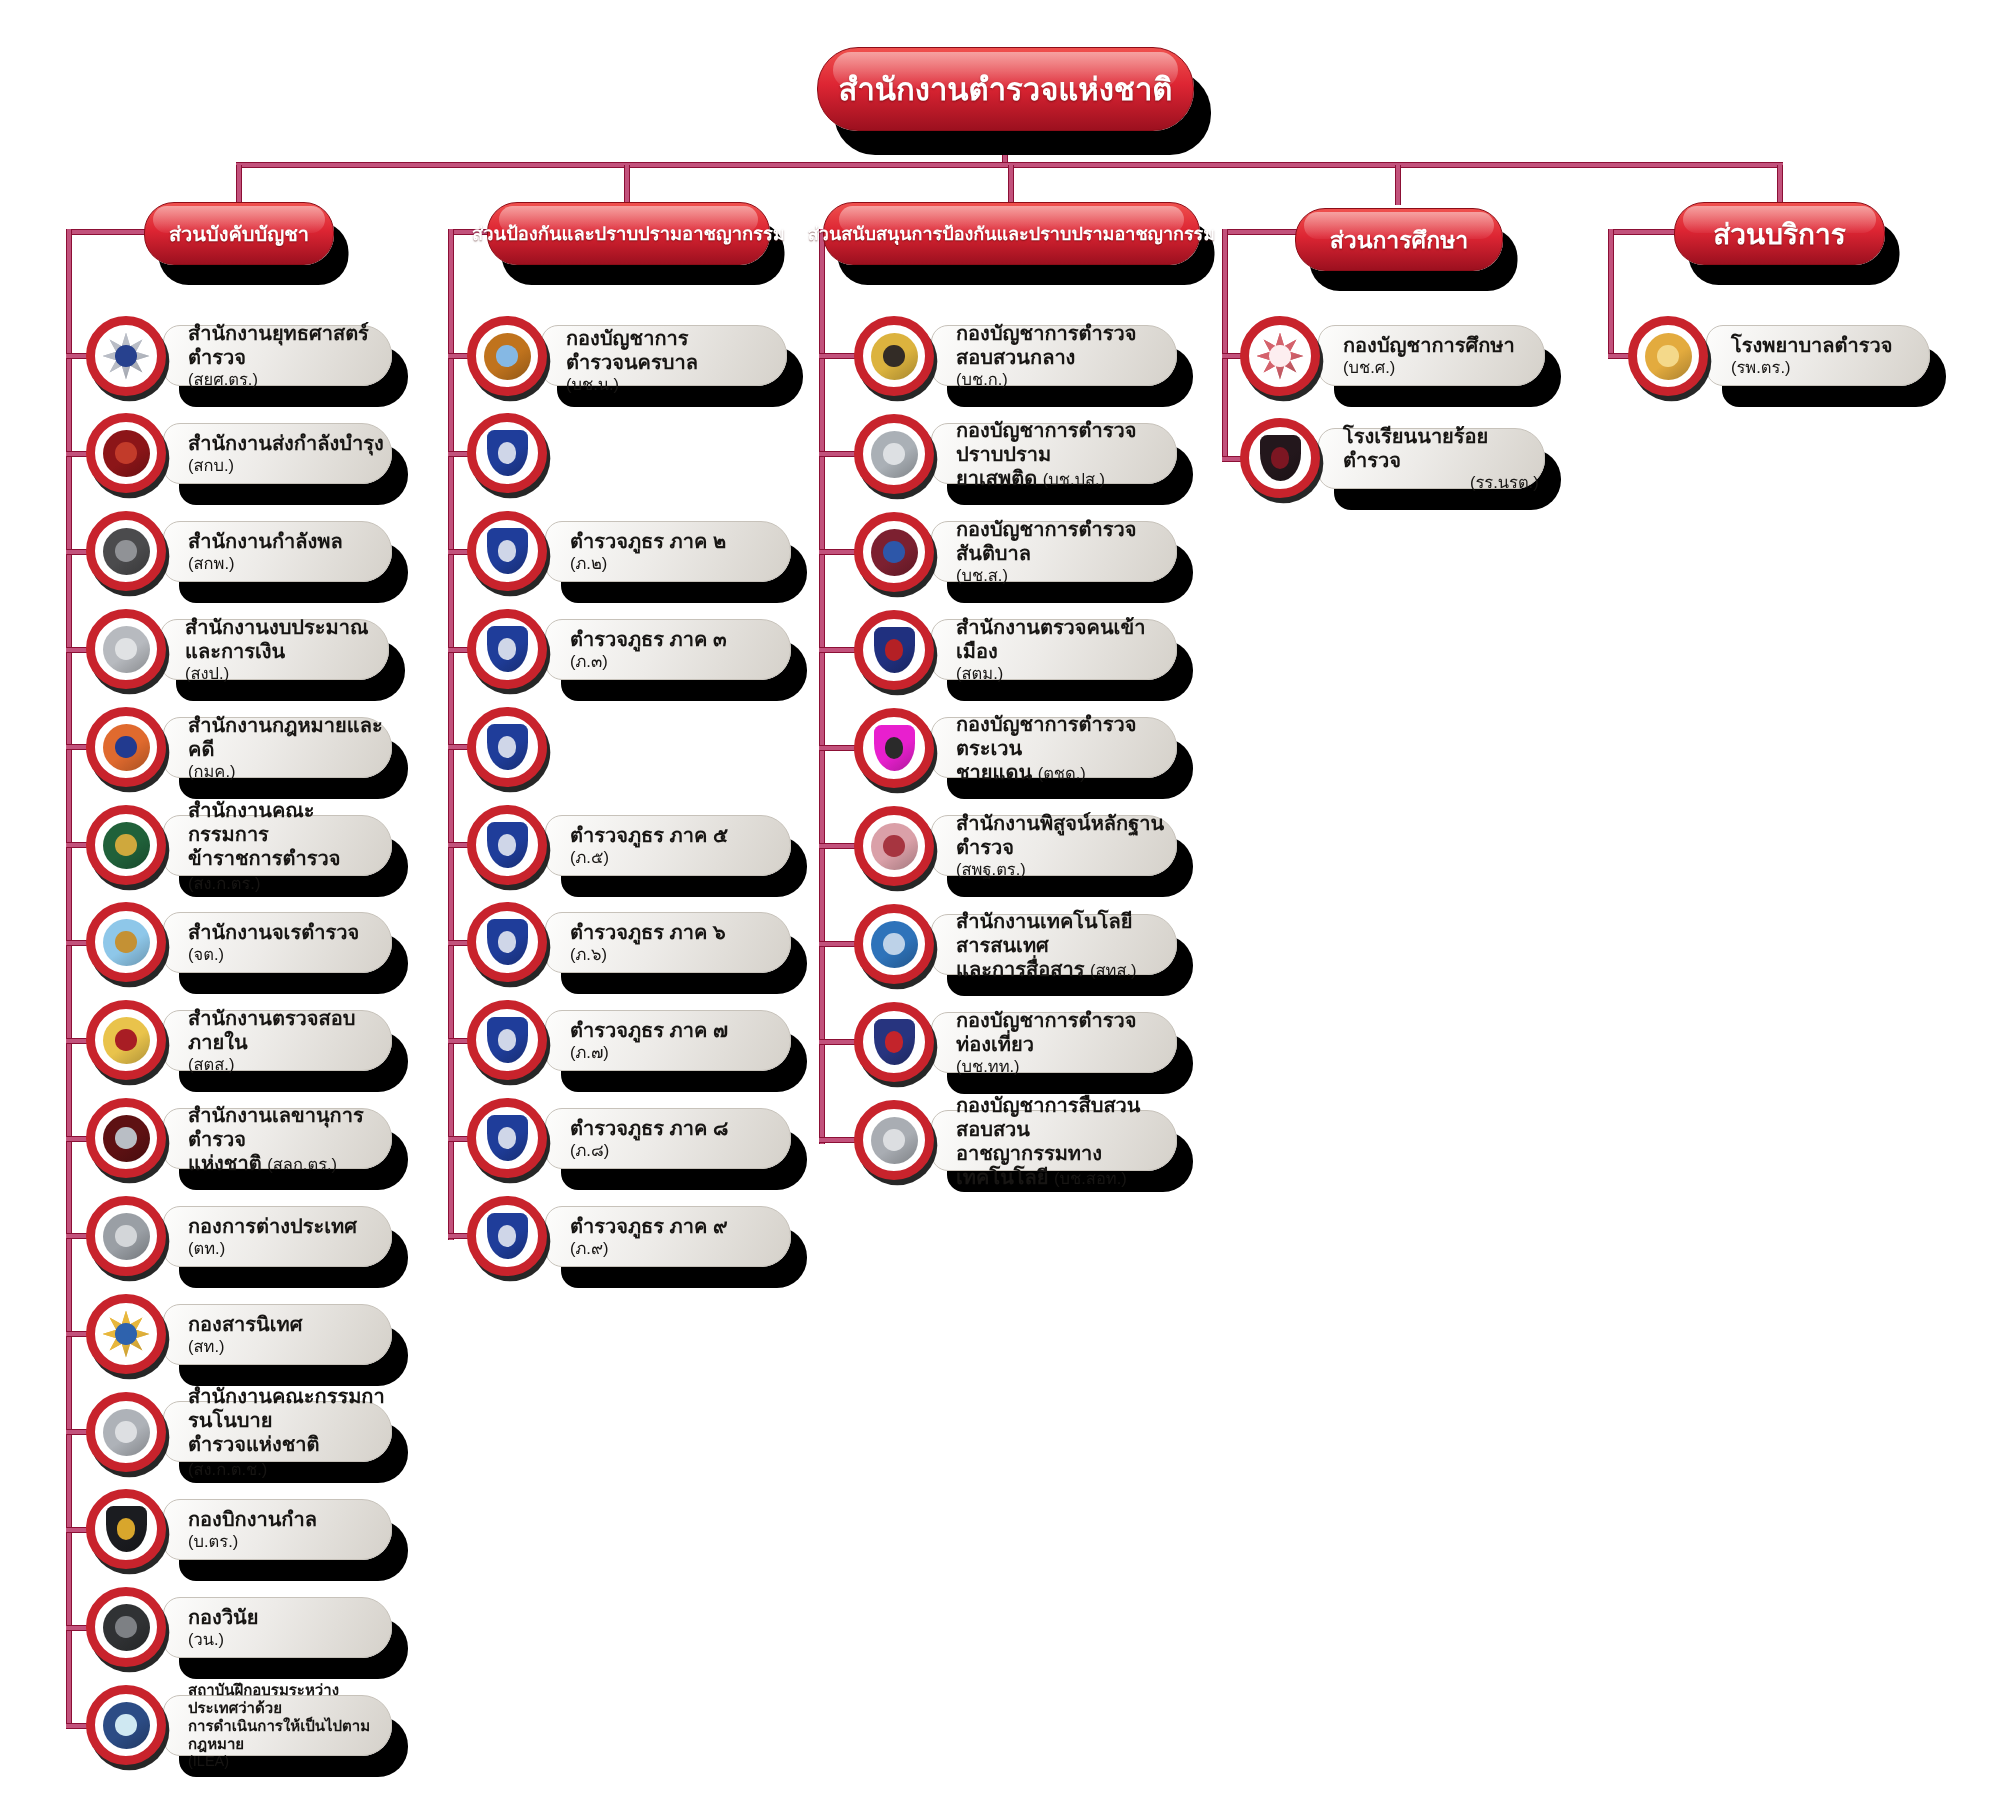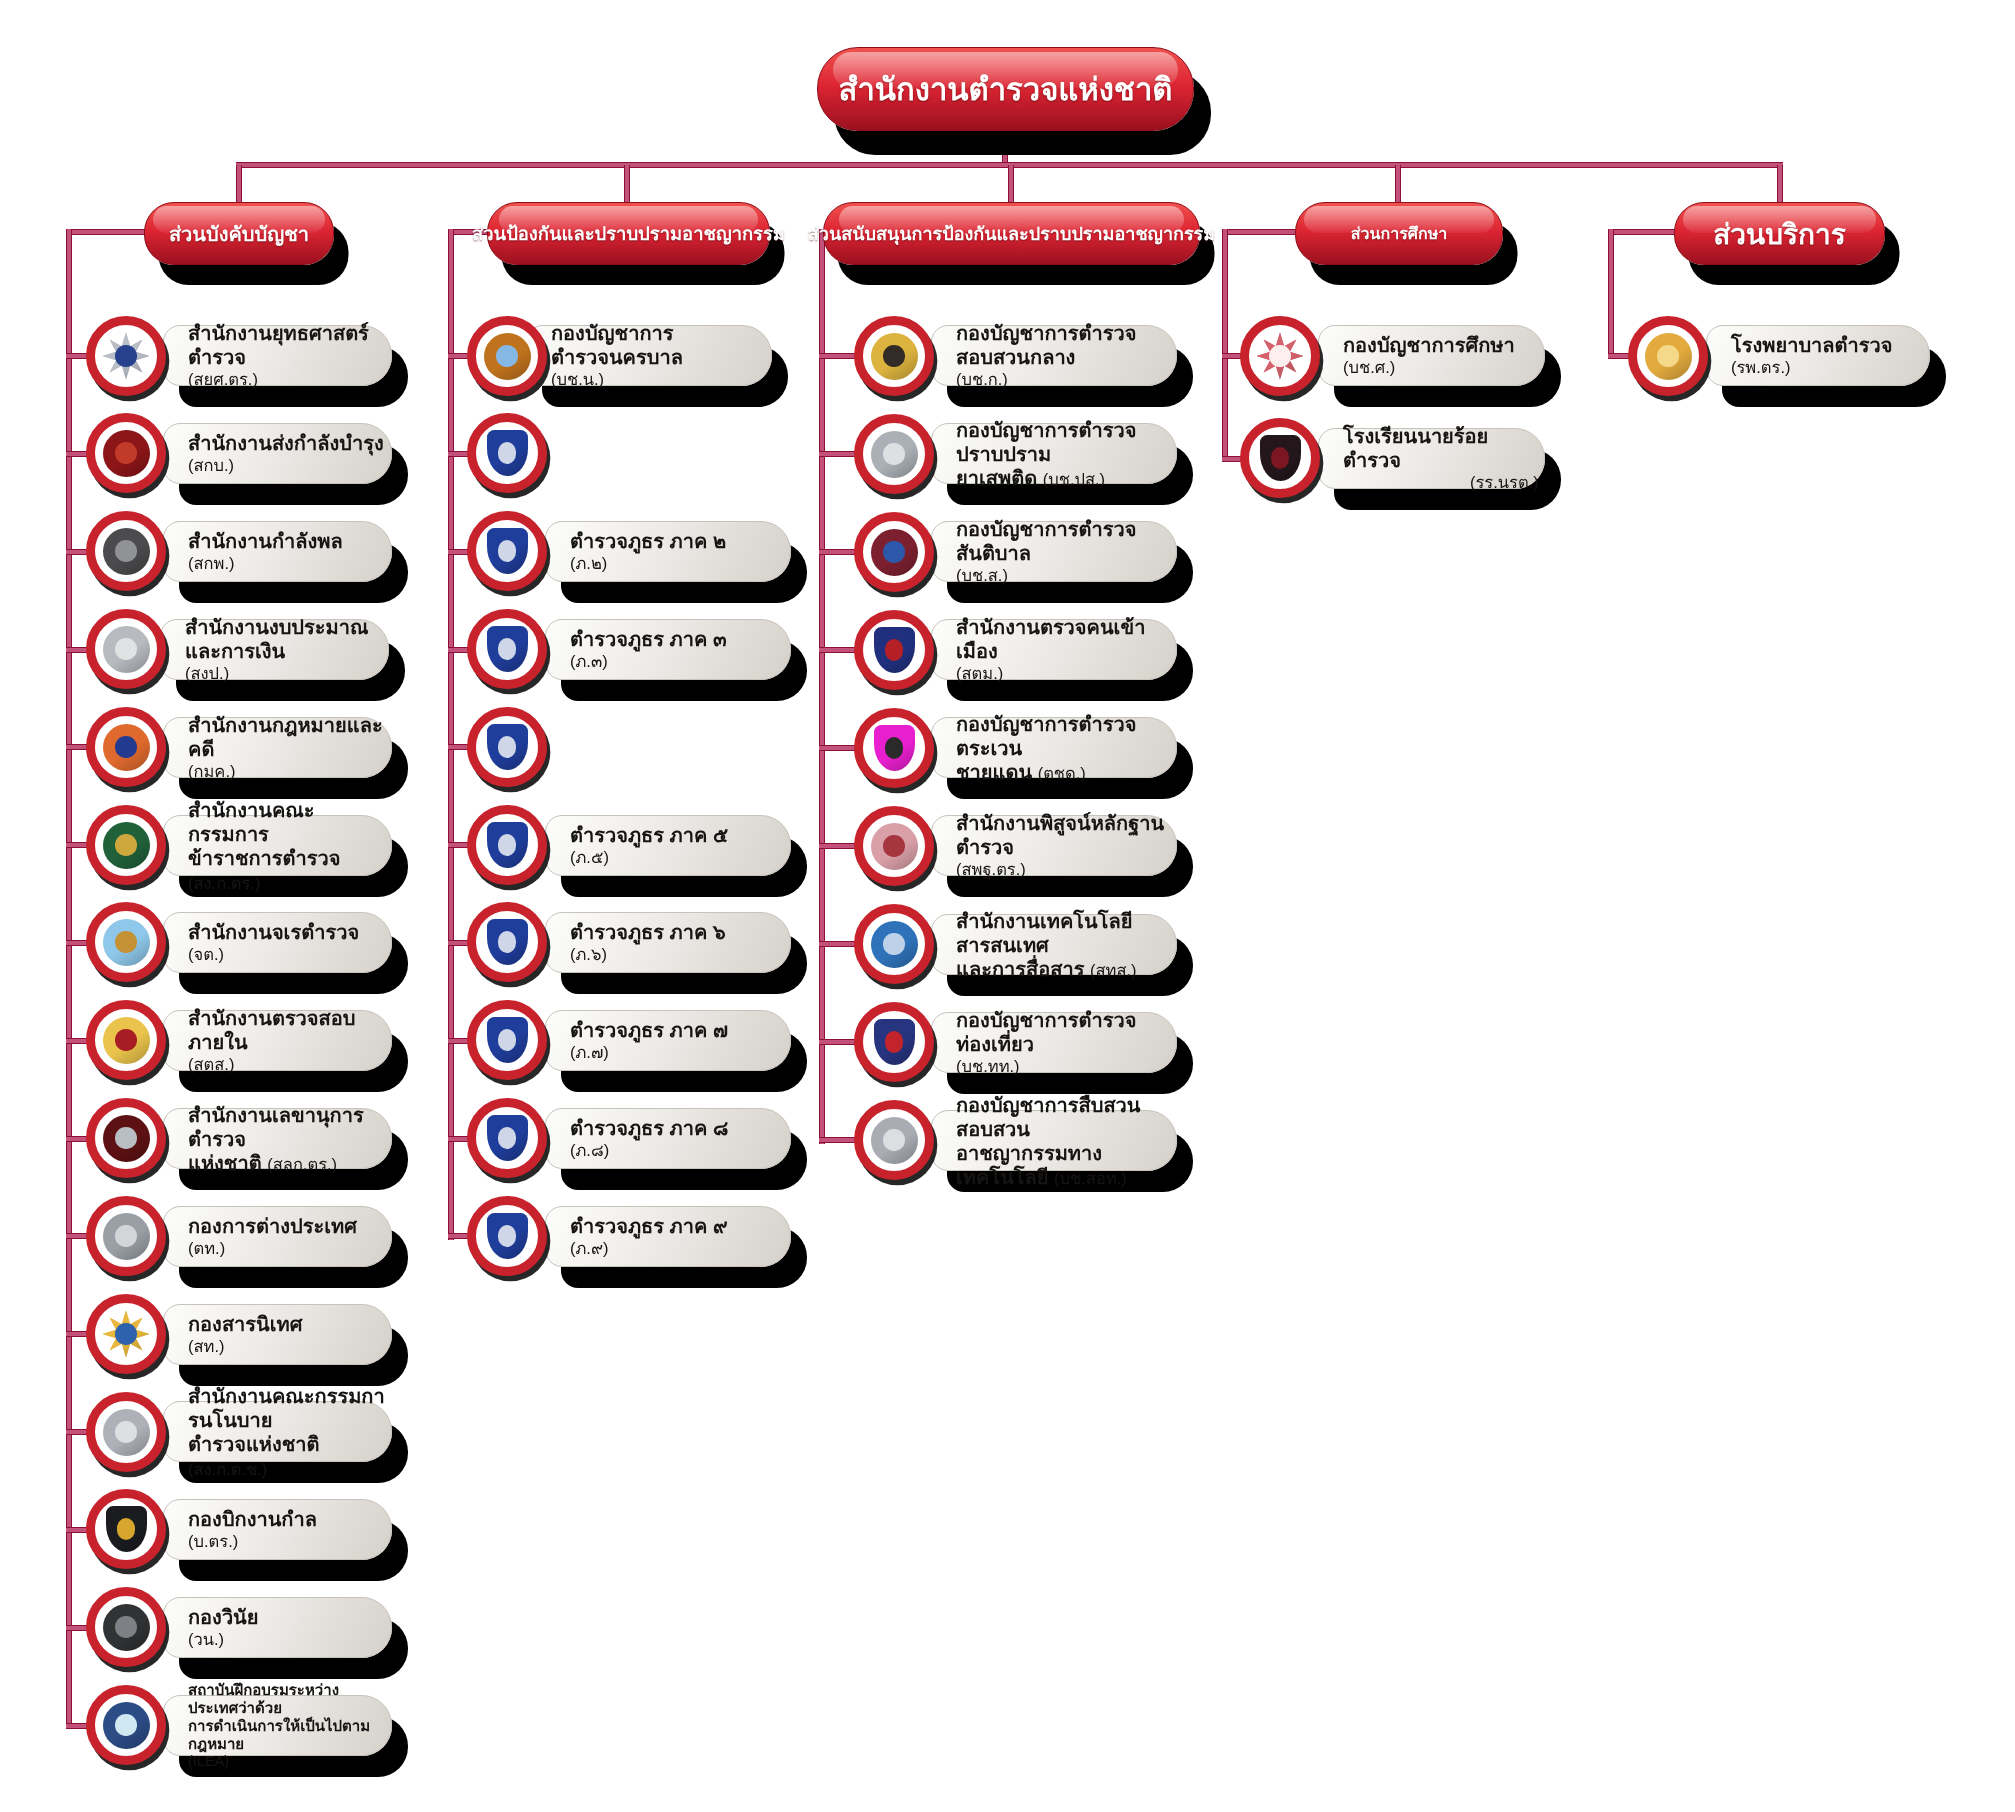--- a/index.html
+++ b/index.html
@@ -250,21 +250,21 @@
         <div class="core" style="background: rgb(207, 232, 242);"></div>
       </div>
     </div>
     <div class="line-v" style="left: 624px; top: 165px; height: 40px;"></div>
     <div class="glossy branch-header" style="left: 487px; width: 281px; top: 202px; font-size: 18.4px;">
       <span>ส่วนป้องกันและปราบปรามอาชญากรรม</span>
     </div>
     <div class="line-h" style="left: 448px; top: 229px; width: 43px;"></div>
     <div class="line-v" style="left: 448px; top: 229px; height: 1011px;"></div>
     <div class="line-h" style="left: 448px; top: 353px; width: 59px;"></div>
-    <div class="pill" style="left: 526px; top: 325px; width: 246px;">
+    <div class="pill" style="left: 541px; top: 325px; width: 246px; justify-content: space-between;">
       <div class="nm"><span>กองบัญชาการตำรวจนครบาล</span></div>
       <div class="ab">(บช.น.)</div>
     </div>
     <div class="ring" style="left: 467px; top: 316px;">
       <div class="badge circle" style="background: linear-gradient(145deg, rgb(192, 115, 29) 0%, rgb(192, 115, 29) 55%, rgba(0, 0, 0, 0.25)) rgb(192, 115, 29);">
         <div class="core" style="background: rgb(133, 184, 228);"></div>
       </div>
     </div>
     <div class="line-h" style="left: 448px; top: 451px; width: 59px;"></div>
     <div class="ring" style="left: 467px; top: 413px;">
@@ -438,21 +438,21 @@
     <div class="pill" style="left: 931px; top: 1110px; width: 246px;">
       <div class="nm"><span>กองบัญชาการสืบสวนสอบสวน</span></div>
       <div class="nm"><span>อาชญากรรมทางเทคโนโลยี</span> <span class="ab">(บช.สอท.)</span></div>
     </div>
     <div class="ring" style="left: 854px; top: 1100px;">
       <div class="badge circle" style="background: linear-gradient(145deg, rgb(169, 173, 179) 0%, rgb(169, 173, 179) 55%, rgba(0, 0, 0, 0.25)) rgb(169, 173, 179);">
         <div class="core" style="background: rgb(220, 222, 225);"></div>
       </div>
     </div>
     <div class="line-v" style="left: 1395px; top: 165px; height: 40px;"></div>
-    <div class="glossy branch-header" style="left: 1295px; width: 206px; top: 202px; font-size: 16px;">
+    <div class="glossy branch-header" style="left: 1295px; width: 206px; top: 208px; font-size: 23px;">
       <span>ส่วนการศึกษา</span>
     </div>
     <div class="line-h" style="left: 1222px; top: 229px; width: 77px;"></div>
     <div class="line-v" style="left: 1222px; top: 229px; height: 233px;"></div>
     <div class="line-h" style="left: 1222px; top: 353px; width: 59px;"></div>
     <div class="pill" style="left: 1318px; top: 325px; width: 227px;">
       <div class="nm"><span>กองบัญชาการศึกษา</span></div>
       <div class="ab">(บช.ศ.)</div>
     </div>
     <div class="ring" style="left: 1240px; top: 316px;">

